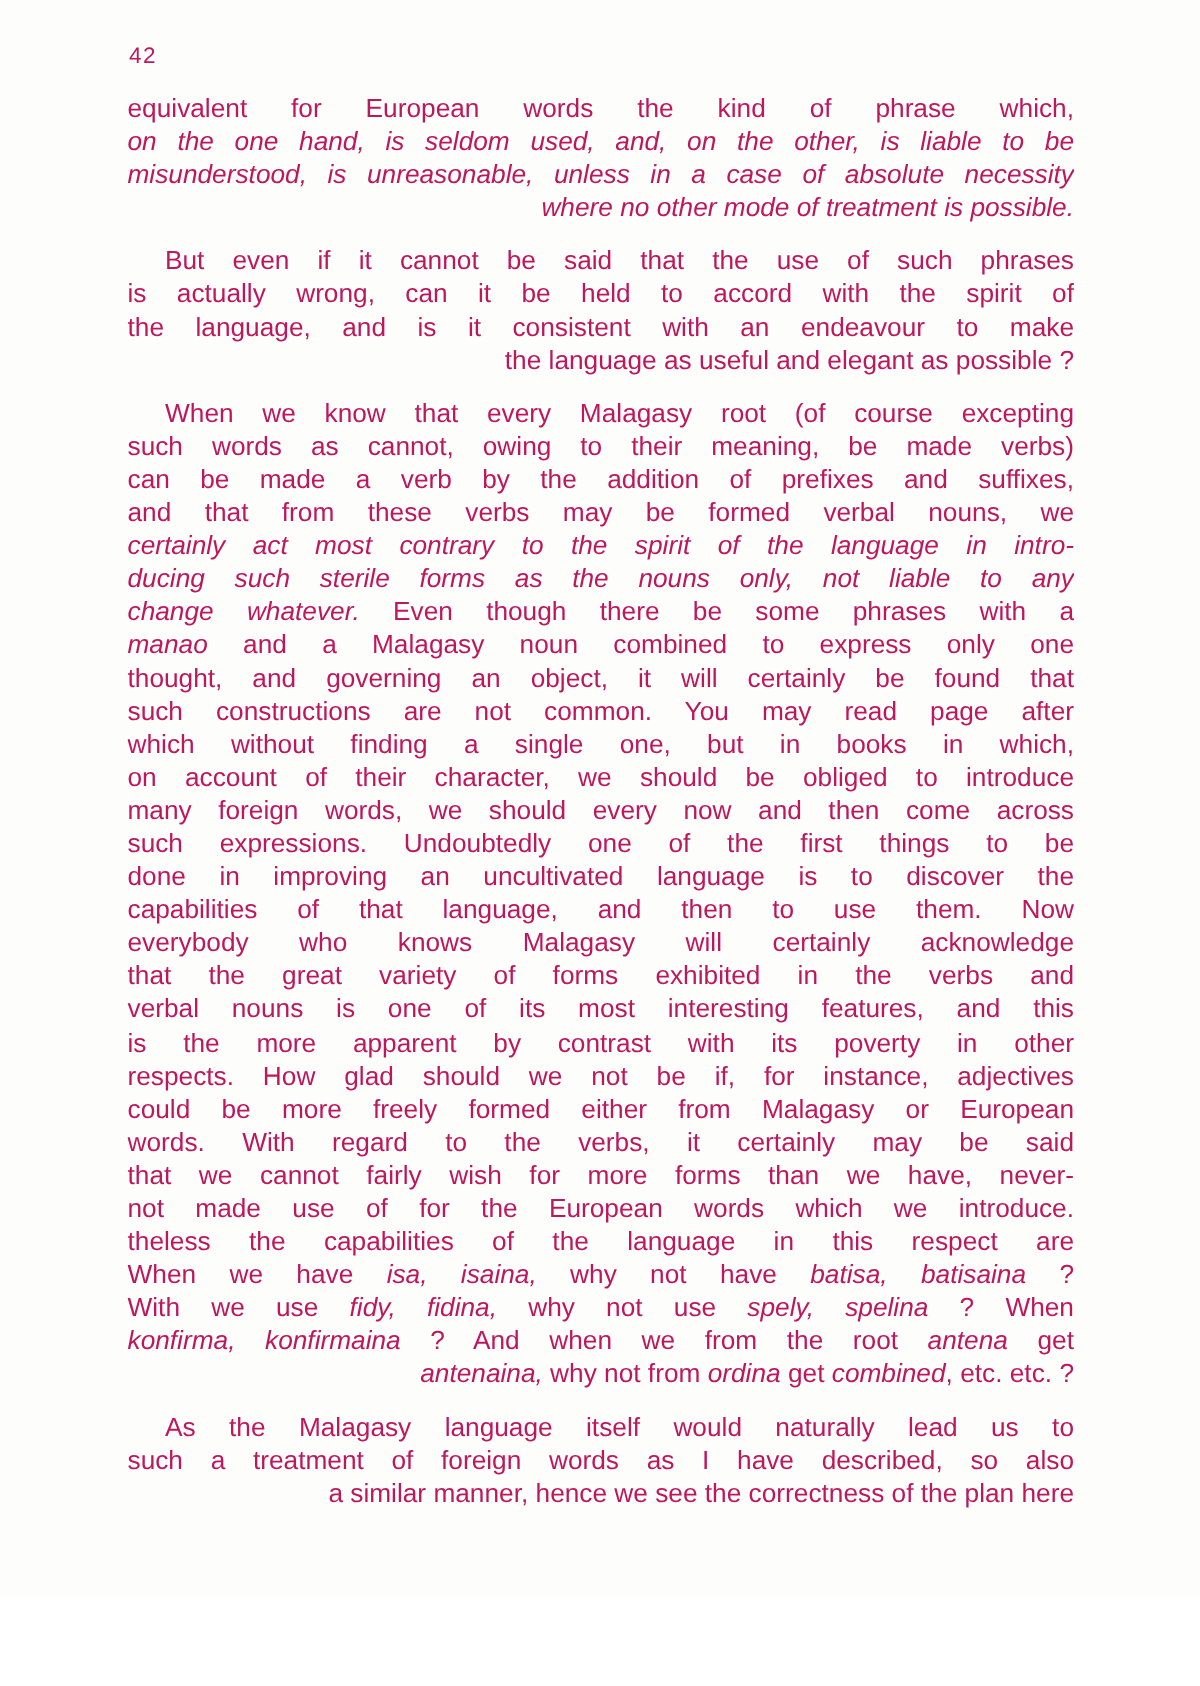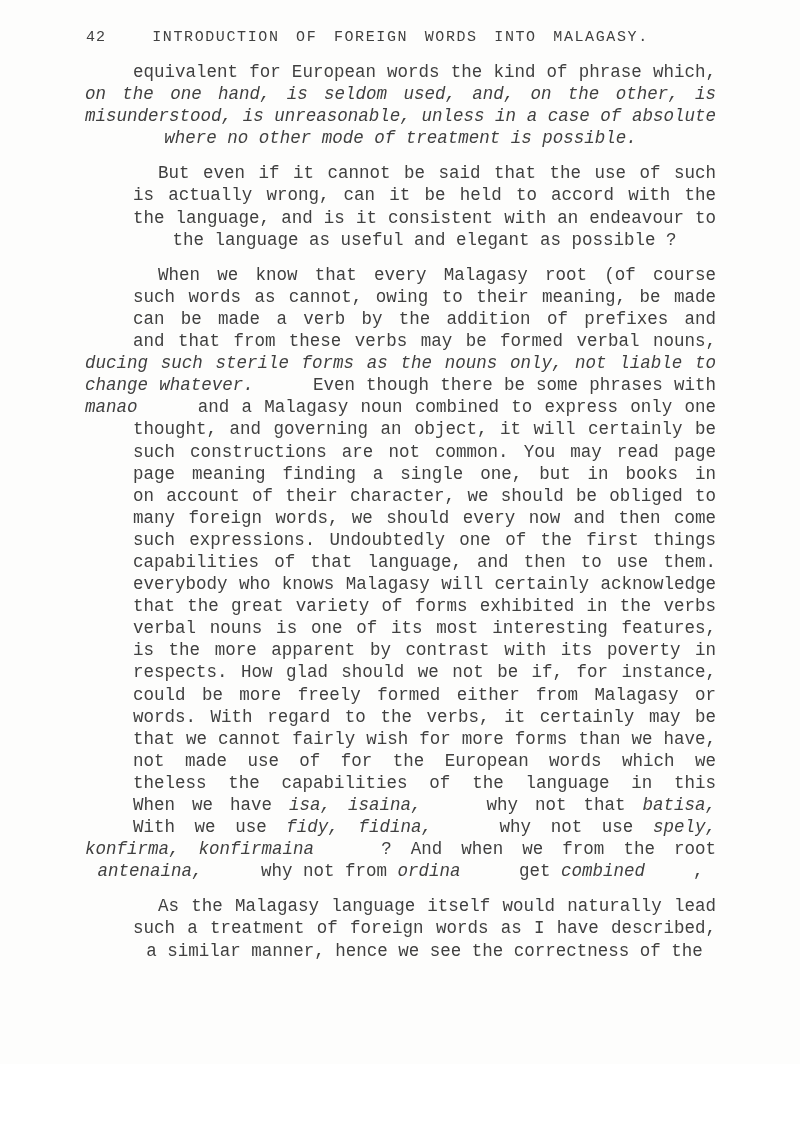--- a/index.html
+++ b/index.html
@@ -1,22 +1,22 @@
 <!DOCTYPE html>
 <html><head>
 <meta charset="utf-8">
 <style>
   html, body { margin: 0; padding: 0; background: #ffffff; }
   .page {
     position: relative;
     width: 800px;
     height: 1064px;
     background: #fdfdfc;
-    font-family: Liberation Mono, monospace;
-    color: #404040;
+    font-family: Liberation Sans, sans-serif;
+    color: #be185d;
     overflow: hidden;
   }
   .running-head {
     position: absolute;
     left: 85px;
     top: 29px;
     width: 631px;
     height: 22px;
     font-size: 15px;
     letter-spacing: 1.6px;
@@ -40,74 +40,75 @@
     line-height: 22.1px;
   }
   .paragraph { margin: 0 0 13px 0; }
   .line {
     text-align: justify;
     text-align-last: justify;
     height: 22.1px;
     overflow: hidden;
   }
   .line.last {
-    text-align: center;
+    text-align: right;
     text-align-last: auto;
   }
   .line.indent { text-indent: 25px; }
   .seg-italic { font-style: italic; }
-  .seg-roman { font-style: normal; margin-left: 48px; }
+  .seg-roman { font-style: normal; }
 </style>
 </head>
 <body>
 
 <div class="page">
   <div class="running-head">
     <span class="pagenum">42</span>
-    <span class="head-title">INTRODUCTION OF FOREIGN WORDS INTO MALAGASY.</span>
   </div>
   <div class="text-block">
       <div class="paragraph">
         <div class="line"><span class="seg-roman">equivalent for European words the kind of phrase which,</span></div>
         <div class="line"><span class="seg-italic">on the one hand, is seldom used, and, on the other, is liable to be</span></div>
         <div class="line"><span class="seg-italic">misunderstood, is unreasonable, unless in a case of absolute necessity</span></div>
         <div class="line last"><span class="seg-italic">where no other mode of treatment is possible.</span></div>
       </div>
       <div class="paragraph">
         <div class="line indent"><span class="seg-roman">But even if it cannot be said that the use of such phrases</span></div>
         <div class="line"><span class="seg-roman">is actually wrong, can it be held to accord with the spirit of</span></div>
         <div class="line"><span class="seg-roman">the language, and is it consistent with an endeavour to make</span></div>
         <div class="line last"><span class="seg-roman">the language as useful and elegant as possible ?</span></div>
       </div>
       <div class="paragraph">
         <div class="line indent"><span class="seg-roman">When we know that every Malagasy root (of course excepting</span></div>
         <div class="line"><span class="seg-roman">such words as cannot, owing to their meaning, be made verbs)</span></div>
         <div class="line"><span class="seg-roman">can be made a verb by the addition of prefixes and suffixes,</span></div>
         <div class="line"><span class="seg-roman">and that from these verbs may be formed verbal nouns, we</span></div>
+        <div class="line"><span class="seg-italic">certainly act most contrary to the spirit of the language in intro-</span></div>
         <div class="line"><span class="seg-italic">ducing such sterile forms as the nouns only, not liable to any</span></div>
         <div class="line"><span class="seg-italic">change whatever.</span><span class="seg-roman"> Even though there be some phrases with a</span></div>
         <div class="line"><span class="seg-italic">manao</span><span class="seg-roman"> and a Malagasy noun combined to express only one</span></div>
         <div class="line"><span class="seg-roman">thought, and governing an object, it will certainly be found that</span></div>
         <div class="line"><span class="seg-roman">such constructions are not common. You may read page after</span></div>
-        <div class="line"><span class="seg-roman">page meaning finding a single one, but in books in which,</span></div>
+        <div class="line"><span class="seg-roman">which without finding a single one, but in books in which,</span></div>
         <div class="line"><span class="seg-roman">on account of their character, we should be obliged to introduce</span></div>
         <div class="line"><span class="seg-roman">many foreign words, we should every now and then come across</span></div>
         <div class="line"><span class="seg-roman">such expressions. Undoubtedly one of the first things to be</span></div>
+        <div class="line"><span class="seg-roman">done in improving an uncultivated language is to discover the</span></div>
         <div class="line"><span class="seg-roman">capabilities of that language, and then to use them. Now</span></div>
         <div class="line"><span class="seg-roman">everybody who knows Malagasy will certainly acknowledge</span></div>
         <div class="line"><span class="seg-roman">that the great variety of forms exhibited in the verbs and</span></div>
         <div class="line"><span class="seg-roman">verbal nouns is one of its most interesting features, and this</span></div>
         <div class="line"><span class="seg-roman">is the more apparent by contrast with its poverty in other</span></div>
         <div class="line"><span class="seg-roman">respects. How glad should we not be if, for instance, adjectives</span></div>
         <div class="line"><span class="seg-roman">could be more freely formed either from Malagasy or European</span></div>
         <div class="line"><span class="seg-roman">words. With regard to the verbs, it certainly may be said</span></div>
         <div class="line"><span class="seg-roman">that we cannot fairly wish for more forms than we have, never-</span></div>
         <div class="line"><span class="seg-roman">not made use of for the European words which we introduce.</span></div>
         <div class="line"><span class="seg-roman">theless the capabilities of the language in this respect are</span></div>
-        <div class="line"><span class="seg-roman">When we have </span><span class="seg-italic">isa, isaina,</span><span class="seg-roman"> why not that </span><span class="seg-italic">batisa, batisaina</span><span class="seg-roman"> ?</span></div>
+        <div class="line"><span class="seg-roman">When we have </span><span class="seg-italic">isa, isaina,</span><span class="seg-roman"> why not have </span><span class="seg-italic">batisa, batisaina</span><span class="seg-roman"> ?</span></div>
         <div class="line"><span class="seg-roman">With we use </span><span class="seg-italic">fidy, fidina,</span><span class="seg-roman"> why not use </span><span class="seg-italic">spely, spelina</span><span class="seg-roman"> ? When</span></div>
         <div class="line"><span class="seg-italic">konfirma, konfirmaina</span><span class="seg-roman"> ? And when we from the root </span><span class="seg-italic">antena</span><span class="seg-roman"> get</span></div>
         <div class="line last"><span class="seg-italic">antenaina,</span><span class="seg-roman"> why not from </span><span class="seg-italic">ordina</span><span class="seg-roman"> get </span><span class="seg-italic">combined</span><span class="seg-roman">, etc. etc. ?</span></div>
       </div>
       <div class="paragraph">
         <div class="line indent"><span class="seg-roman">As the Malagasy language itself would naturally lead us to</span></div>
         <div class="line"><span class="seg-roman">such a treatment of foreign words as I have described, so also</span></div>
         <div class="line last"><span class="seg-roman">a similar manner, hence we see the correctness of the plan here</span></div>
       </div>
     </div>

